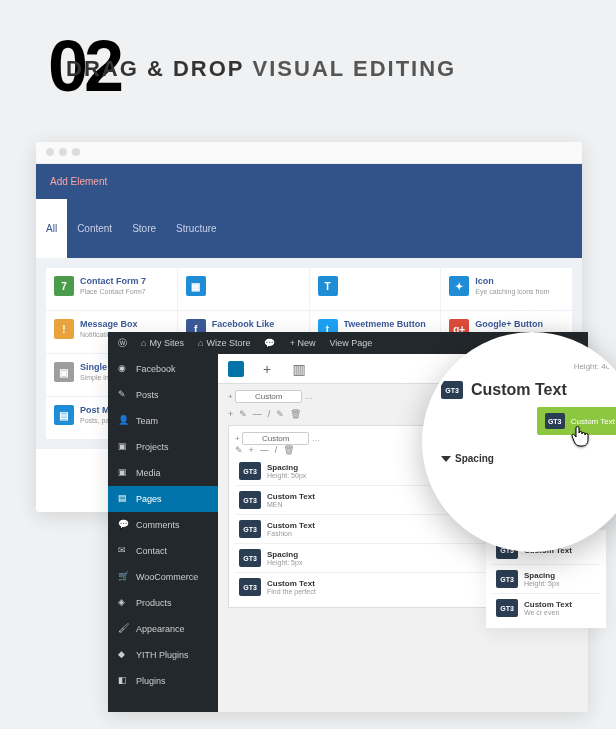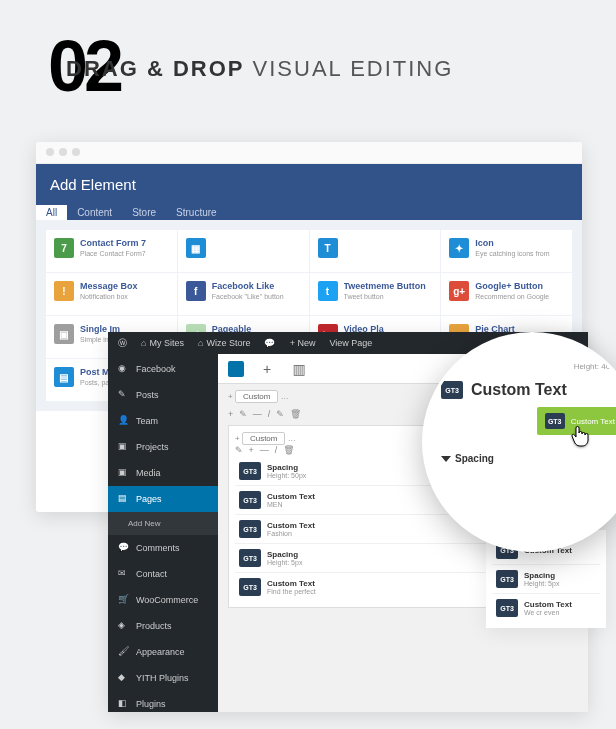--- a/index.html
+++ b/index.html
@@ -1,30 +1,30 @@
 <!DOCTYPE html>
 <html><head>
 <meta charset="utf-8">
 <style>
 *{margin:0;padding:0;box-sizing:border-box;font-family:Arial,Helvetica,sans-serif}
 body{width:616px;height:729px;background:#f0f1f2;position:relative;overflow:hidden}
 .hero{position:absolute;top:30px;left:48px}
 .hero-num{font-size:72px;font-weight:800;color:#000000;letter-spacing:-4px;line-height:1}
 .hero-title{position:absolute;top:26px;left:18px;font-size:22px;letter-spacing:2px;color:#333;white-space:nowrap}
 .hero-title b{font-weight:700}
-.hero-title .thin{font-weight:400;color:#555}
+.hero-title .thin{font-weight:700;color:#555}
 
 .win{position:absolute;background:#fff;border-radius:3px;box-shadow:0 4px 20px rgba(0,0,0,.12)}
 .win1{top:142px;left:36px;width:546px;height:370px}
 .dots{height:22px;padding:6px 10px;display:flex;gap:5px;background:#fafafa;border-bottom:1px solid #eee;border-radius:3px 3px 0 0}
 .dot{width:8px;height:8px;border-radius:50%;background:#ddd}
 
-.header-bar{background:#32528a;color:#ffffff;padding:12px 14px;font-size:15px}
+.header-bar{background:#32528a;color:#fca5a5;padding:12px 14px;font-size:10px}
 .tabs{background:#32528a;display:flex;font-size:10px}
-.tab{padding:2px 10px;color:#c7d2e6;cursor:pointer}
+.tab{padding:24px 10px;color:#c7d2e6;cursor:pointer}
 .tab.active{background:#fff;color:#32528a}
 
 .grid{display:grid;grid-template-columns:repeat(4,1fr);gap:1px;background:#eef1f5;padding:10px;font-size:8px}
 .el{background:#fff;padding:8px;display:flex;gap:6px;align-items:flex-start;min-height:42px}
 .ico{width:20px;height:20px;border-radius:2px;flex:none;display:flex;align-items:center;justify-content:center;color:#fff;font-weight:bold;font-size:10px}
 .el-body{overflow:hidden}
 .el-title{font-weight:bold;color:#3b5998;font-size:9px;margin-bottom:2px;white-space:nowrap}
 .el-sub{color:#999;font-size:7px;line-height:1.2}
 
 .win2{top:332px;left:108px;width:480px;height:380px;display:flex}
@@ -35,21 +35,21 @@
 .side-item.current{background:#0073aa;color:#fff}
 .side-item.sub{background:#32373c;padding-left:20px;color:#bbb;font-size:8px}
 .side-item.sub.on{color:#fff}
 .side-ic{width:12px;height:12px;display:inline-block}
 
 .editor{flex:1;background:#f1f1f1;padding-top:22px;overflow:hidden}
 .ed-top{height:30px;background:#fff;border-bottom:1px solid #ddd;display:flex;align-items:center;gap:14px;padding:0 10px}
 .ed-btn{width:18px;height:18px;color:#666;display:flex;align-items:center;justify-content:center;font-size:14px;cursor:pointer}
 .vc{width:16px;height:16px;background:#0473aa;border-radius:2px}
 .crumb{margin:8px 10px;font-size:8px;color:#888}
-.crumb .tag{border:1px solid #ccc;border-radius:2px;padding:1px 7px;background:#fff;color:#666}
+.crumb .tag{border:1px solid #ccc;border-radius:2px;padding:1px 19px;background:#fff;color:#666}
 .tb{display:flex;gap:6px;font-size:9px;color:#888;margin:4px 10px}
 .row-box{margin:6px 10px;border:1px solid #ddd;background:#fff;padding:6px}
 .block{display:flex;gap:6px;align-items:center;padding:5px 4px;font-size:8px}
 .block + .block{border-top:1px solid #f0f0f0}
 .gt3{width:22px;height:18px;background:#2b3d52;color:#fff;font-size:7px;font-weight:bold;display:flex;align-items:center;justify-content:center;border-radius:2px;flex:none}
 .blk-t{font-weight:bold;color:#333}
 .blk-s{color:#999;font-size:7px}
 
 .zoom{position:absolute;top:332px;right:-26px;width:220px;height:220px;border-radius:50%;background:#fff;box-shadow:0 8px 30px rgba(0,0,0,.25);border:3px solid #fff;overflow:hidden}
 .zwrap{position:absolute;inset:0;padding:18px 16px}
@@ -195,23 +195,20 @@
         <span>Projects</span>
       </div>
       <div class="side-item">
         <span class="side-ic">▣</span>
         <span>Media</span>
       </div>
       <div class="side-item current">
         <span class="side-ic">▤</span>
         <span>Pages</span>
       </div>
-      <div class="side-item sub">
-        <span>Add New</span>
-      </div>
       <div class="side-item">
         <span class="side-ic">💬</span>
         <span>Comments</span>
       </div>
       <div class="side-item">
         <span class="side-ic">✉</span>
         <span>Contact</span>
       </div>
       <div class="side-item">
         <span class="side-ic">🛒</span>

